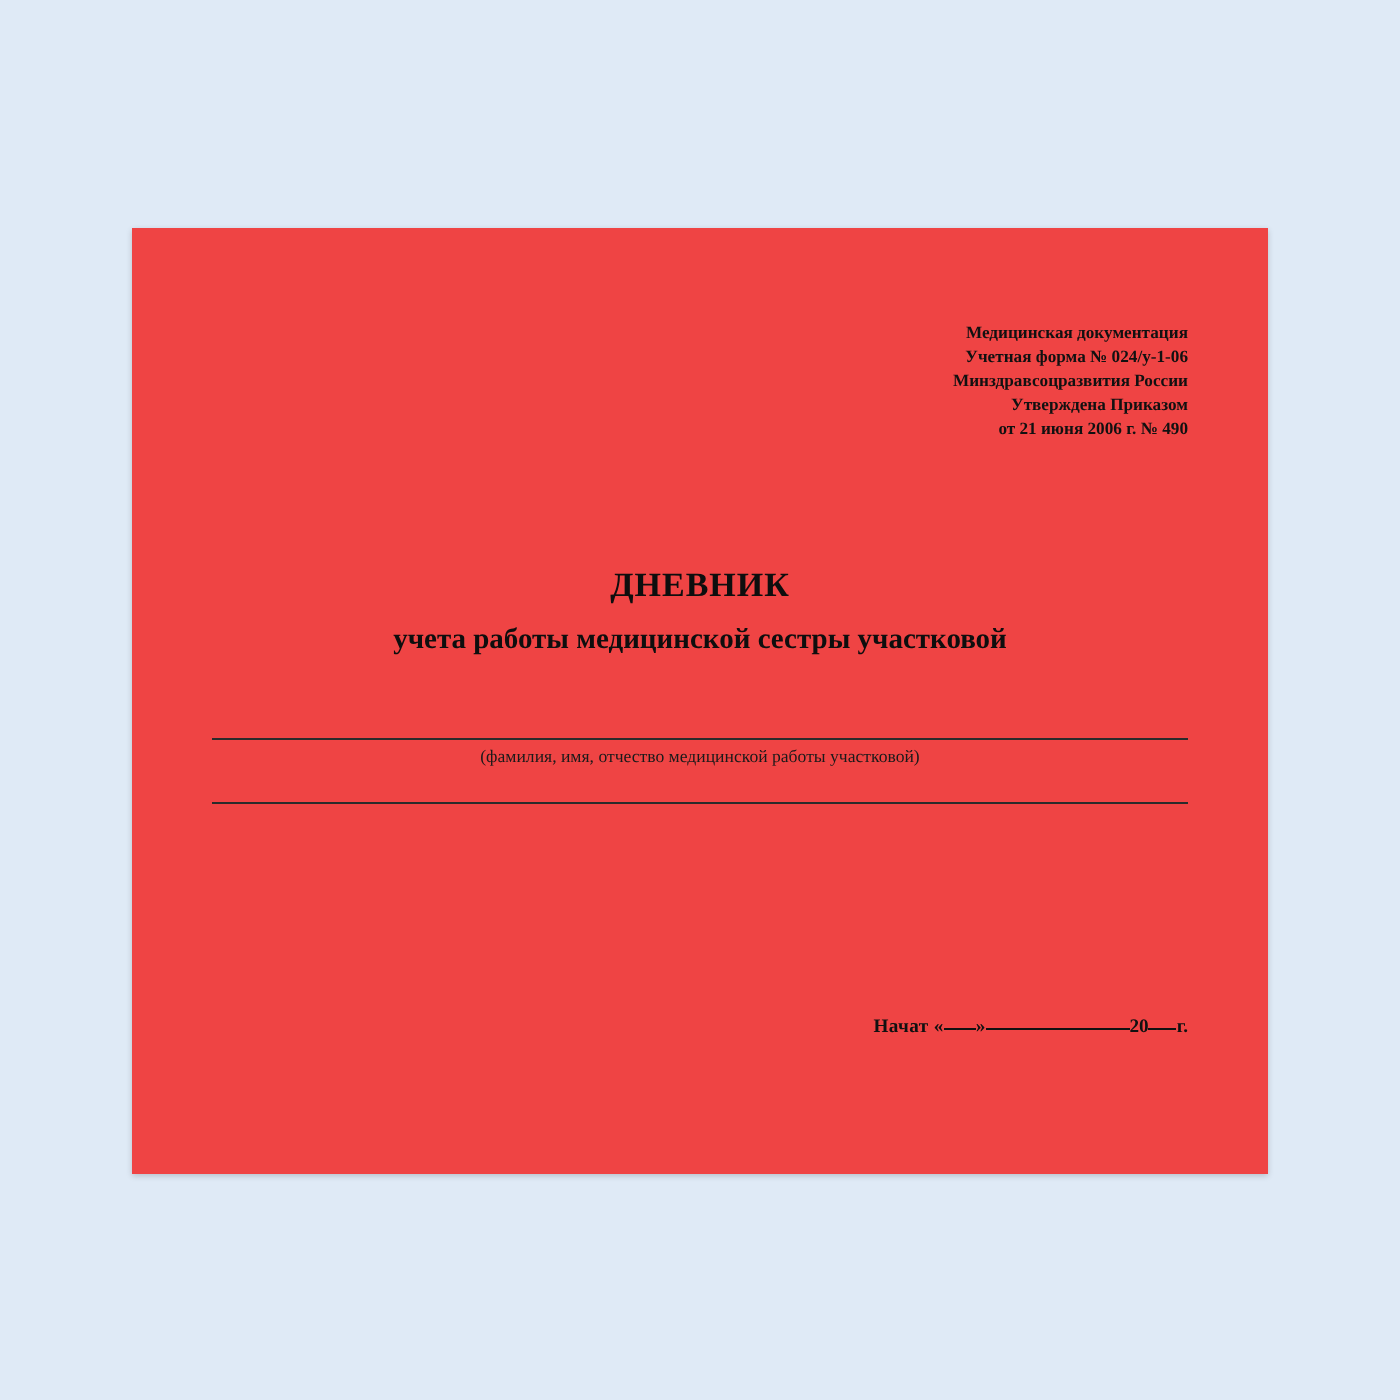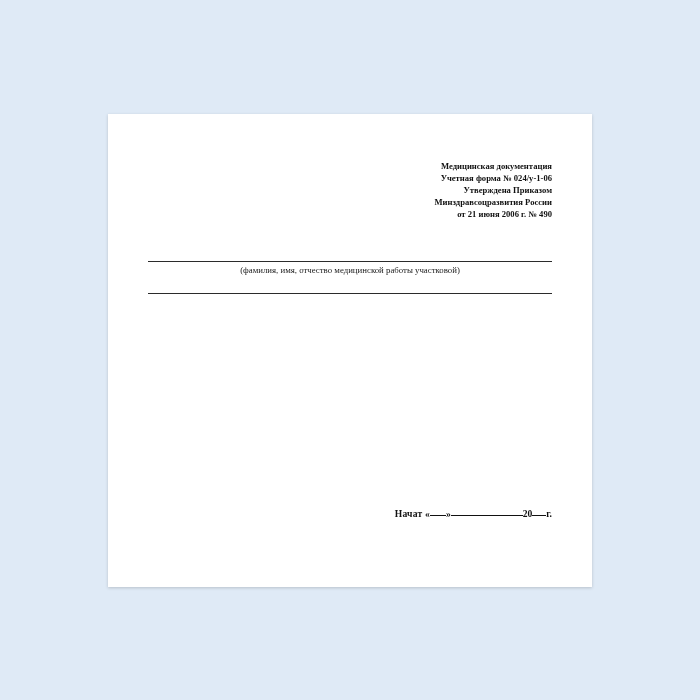--- a/index.html
+++ b/index.html
@@ -18,23 +18,23 @@
     left: 0;
     top: 0;
     width: 700px;
     height: 700px;
     display: flex;
     align-items: center;
     justify-content: center;
   }
   .sheet {
     position: relative;
-    width: 484px;
+    width: 568px;
     height: 473px;
-    background: #ffffff;
+    background: #ef4444;
     box-shadow: 0 1px 3px rgba(0,0,0,0.18);
     box-sizing: border-box;
     padding: 28px 40px 20px 40px;
   }
   .doc-meta {
     text-align: right;
     font-family: "Liberation Serif", serif;
     font-size: 8.6px;
     font-weight: bold;
     line-height: 1.42;
@@ -118,25 +118,29 @@
 </style>
 </head>
 <body>
 
 <div class="page-wrap">
   <div class="sheet">
 
     <div class="doc-meta">
       <div>Медицинская документация</div>
       <div>Учетная форма № 024/у-1-06</div>
+      <div>Минздравсоцразвития России</div>
       <div>Утверждена Приказом</div>
-      <div>Минздравсоцразвития России</div>
       <div>от 21 июня 2006 г. № 490</div>
     </div>
 
+    <div class="title-block">
+      <div class="title-main">ДНЕВНИК</div>
+      <div class="title-sub">учета работы медицинской сестры участковой</div>
+    </div>
 
     <div class="fill-block">
       <div class="rule"></div>
       <div class="caption">(фамилия, имя, отчество медицинской работы участковой)</div>
 
       <div class="rule second"></div>
     </div>
 
     <div class="dates-block">
       <div class="date-row">

